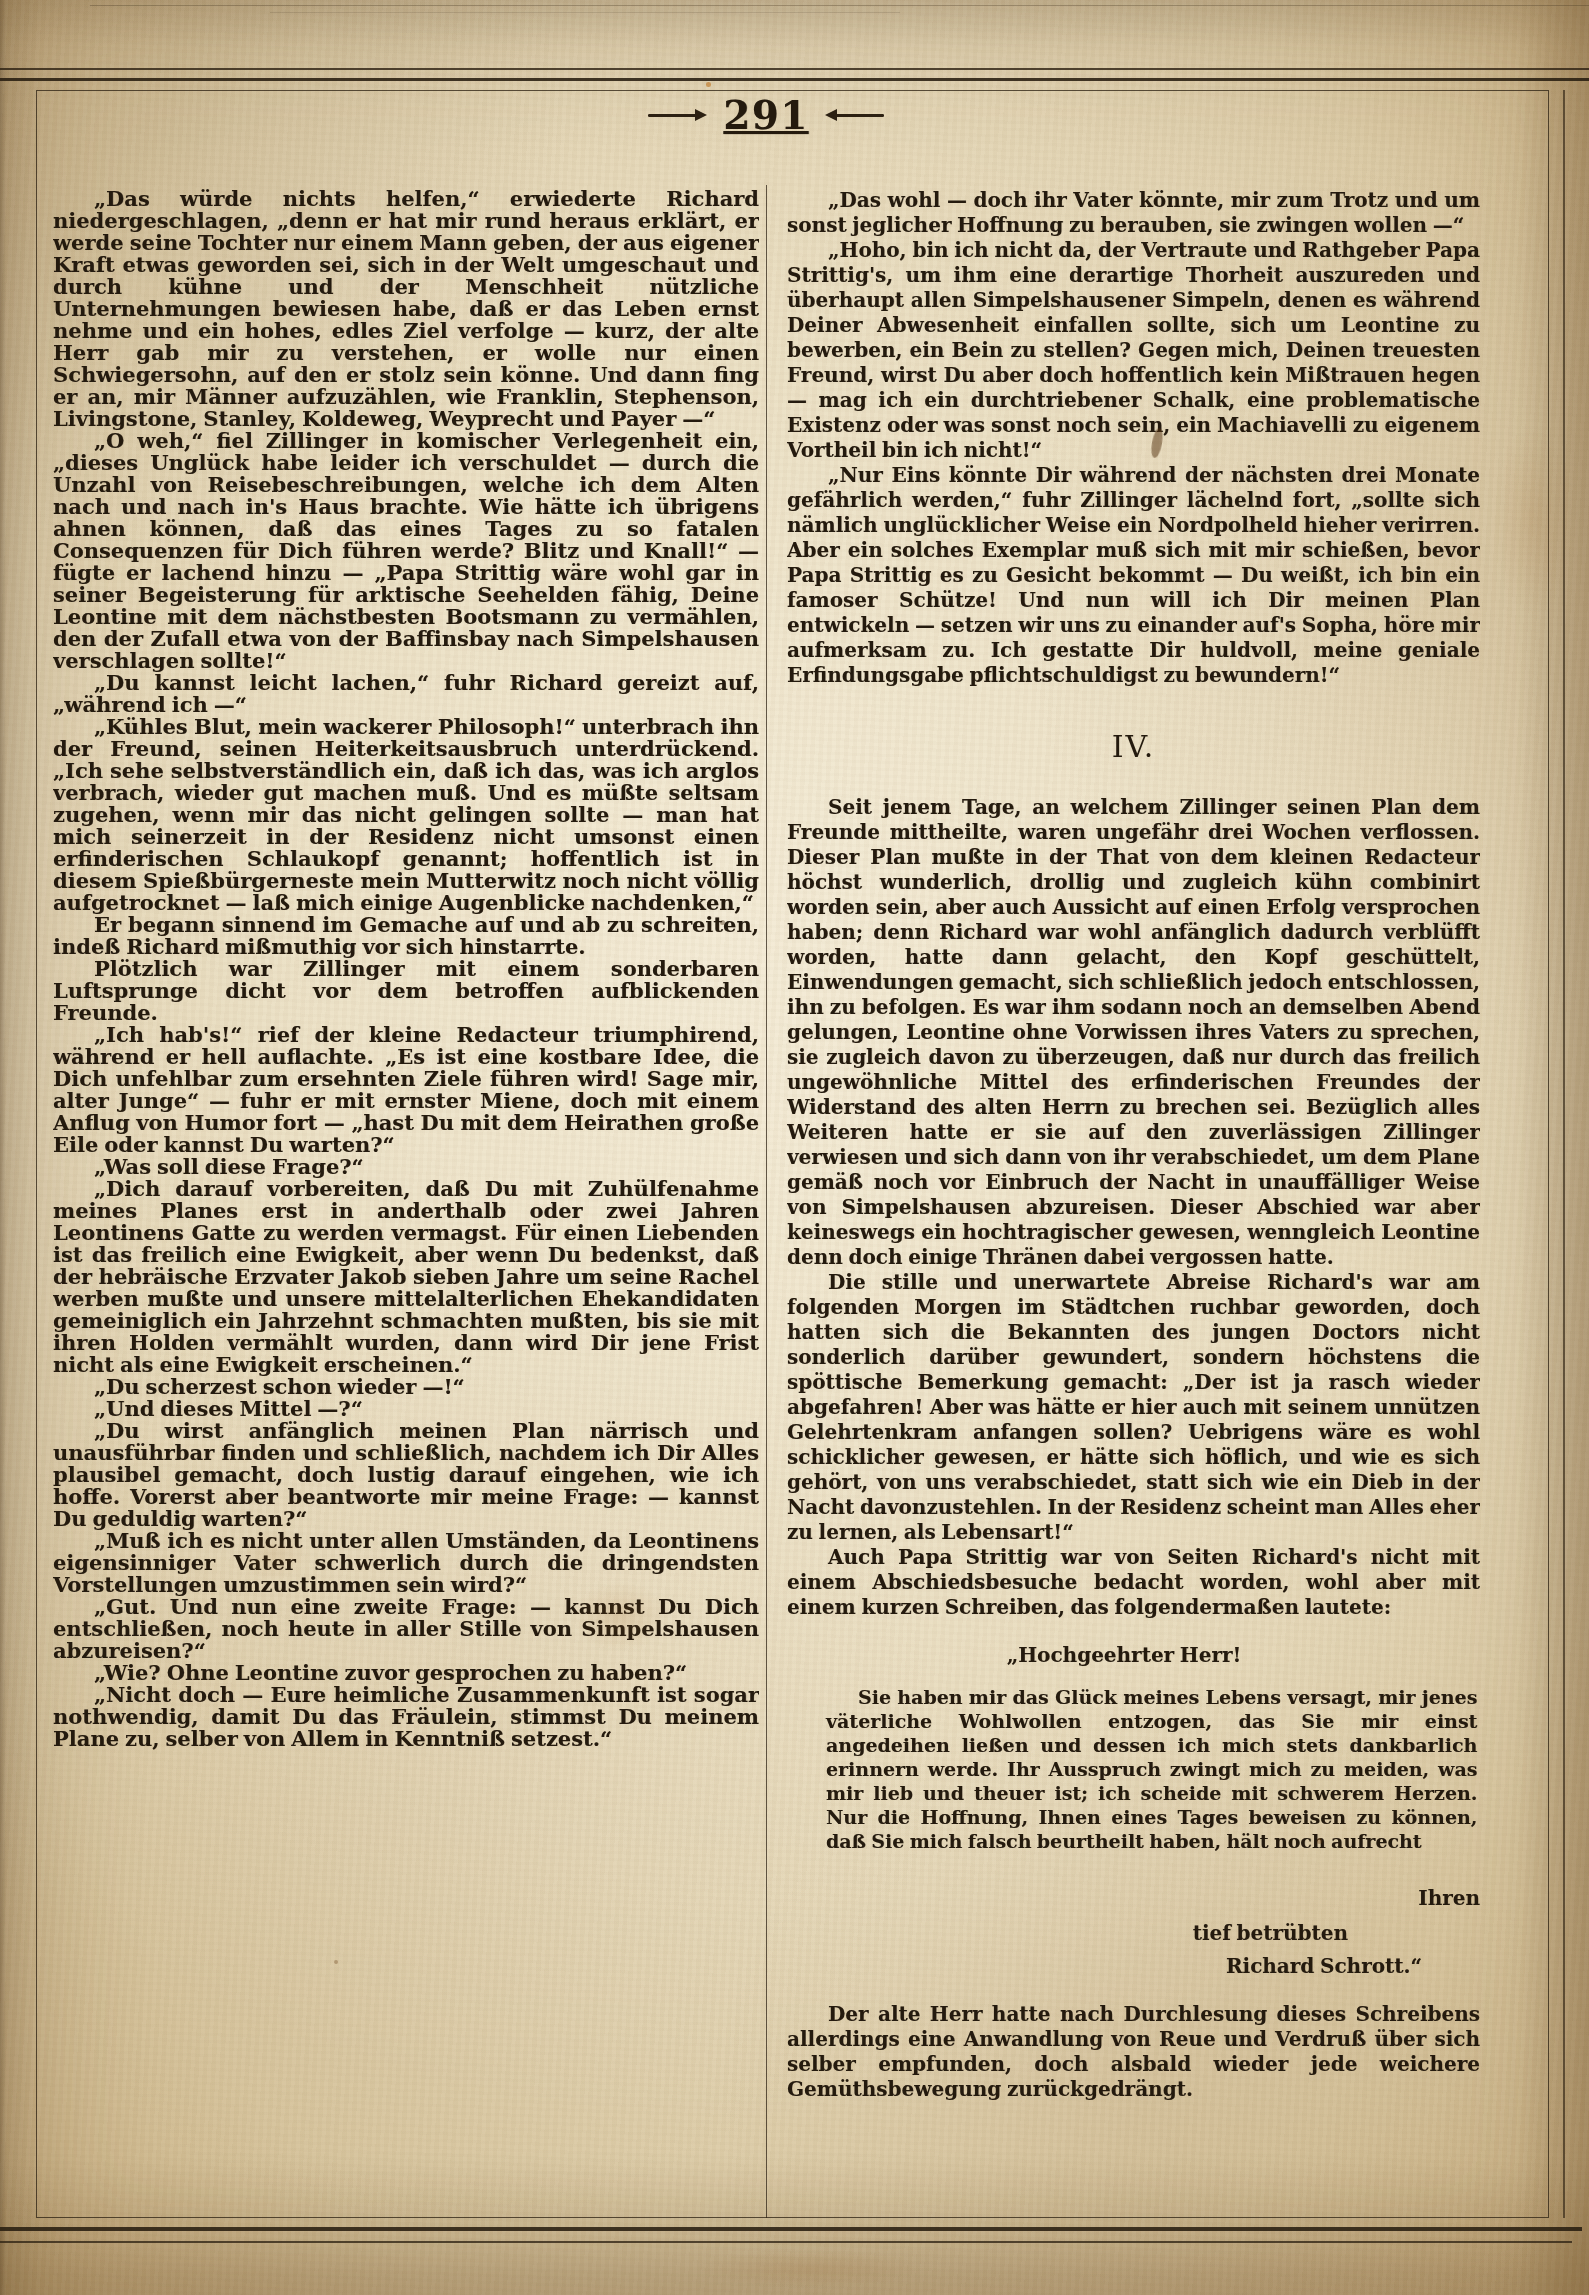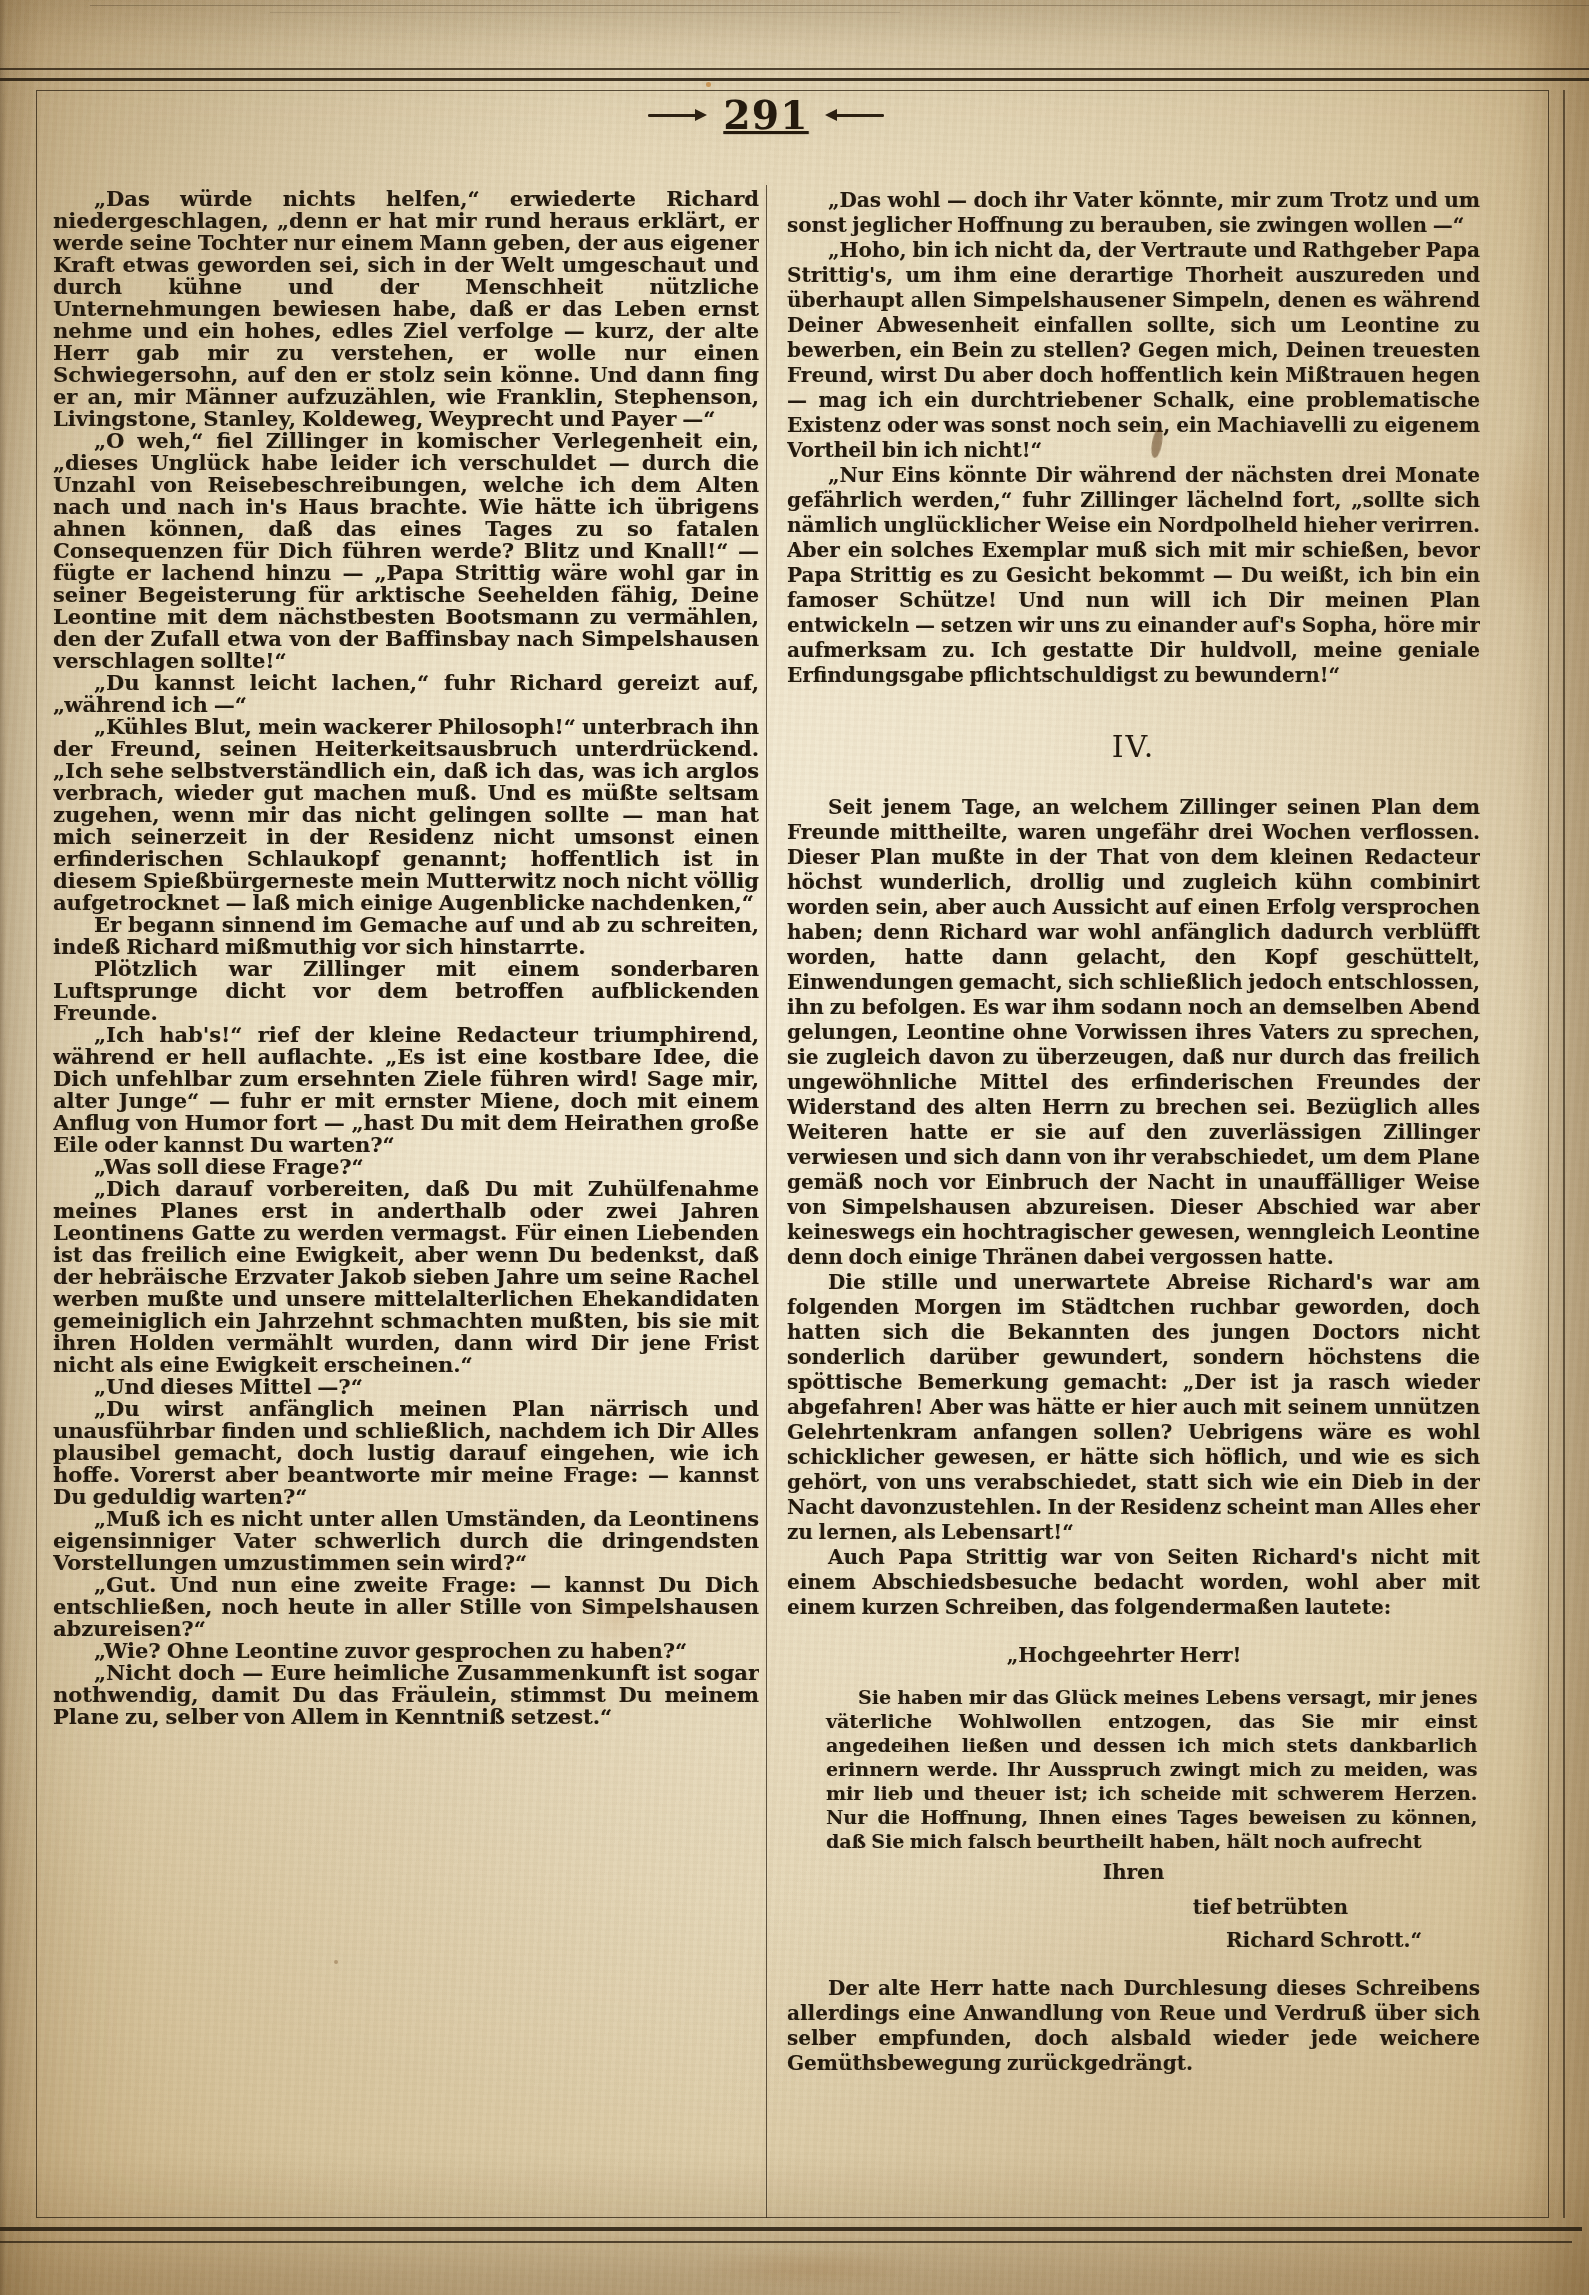--- a/index.html
+++ b/index.html
@@ -70,21 +70,21 @@
   .col-left{left:53px;width:706px;font-size:21px;line-height:22px;}
   .col-right{left:787px;width:693px;font-size:20px;line-height:25px;}
   .para{margin:0;text-indent:41px;text-align:justify;}
 
   .section-heading{text-align:center;font-size:30px;font-weight:400;letter-spacing:1.9px;
     margin:46px 0 36px 0;text-indent:0;text-shadow:none;}
 
   .letter{margin-top:23px;}
   .letter-salutation{text-align:center;margin:0 19px 16.7px 0;}
   .letter-body{margin:0 2.6px 0 39px;text-indent:32px;text-align:justify;font-size:19px;line-height:24px;}
-  .letter-closing-1{text-align:center;margin-top:7px;}
+  .letter-closing-1{text-align:right;margin-top:33px;}
   .letter-closing-2{text-align:right;padding-right:132px;margin-top:10.3px;}
   .letter-signature{text-align:right;padding-right:58px;margin-top:7.7px;}
   .final-para{margin-top:23px;}
 
   
   .stain{position:absolute;pointer-events:none;}
   .stain-streak{left:1152px;top:428px;width:9.6px;height:30px;background:rgba(84,50,16,0.50);
     border-radius:50%;transform:rotate(10deg);filter:blur(0.6px);}
   .stain-blotch-1{left:572px;top:1581px;width:96px;height:71px;
     background:radial-gradient(ellipse, rgba(160,105,45,0.16), rgba(160,105,45,0) 70%);}
@@ -123,20 +123,21 @@
 <div class="col col-left">
     <p class="para">„Das würde nichts helfen,“ erwiederte Richard niedergeschlagen, „denn er hat mir rund heraus erklärt, er werde seine Tochter nur einem Mann geben, der aus eigener Kraft etwas geworden sei, sich in der Welt umgeschaut und durch kühne und der Menschheit nützliche Unternehmungen bewiesen habe, daß er das Leben ernst nehme und ein hohes, edles Ziel verfolge — kurz, der alte Herr gab mir zu verstehen, er wolle nur einen Schwiegersohn, auf den er stolz sein könne. Und dann fing er an, mir Männer aufzuzählen, wie Franklin, Stephenson, Livingstone, Stanley, Koldeweg, Weyprecht und Payer —“</p>
     <p class="para">„O weh,“ fiel Zillinger in komischer Verlegenheit ein, „dieses Unglück habe leider ich verschuldet — durch die Unzahl von Reisebeschreibungen, welche ich dem Alten nach und nach in's Haus brachte. Wie hätte ich übrigens ahnen können, daß das eines Tages zu so fatalen Consequenzen für Dich führen werde? Blitz und Knall!“ — fügte er lachend hinzu — „Papa Strittig wäre wohl gar in seiner Begeisterung für arktische Seehelden fähig, Deine Leontine mit dem nächstbesten Bootsmann zu vermählen, den der Zufall etwa von der Baffinsbay nach Simpelshausen verschlagen sollte!“</p>
     <p class="para">„Du kannst leicht lachen,“ fuhr Richard gereizt auf, „während ich —“</p>
     <p class="para">„Kühles Blut, mein wackerer Philosoph!“ unterbrach ihn der Freund, seinen Heiterkeitsausbruch unterdrückend. „Ich sehe selbstverständlich ein, daß ich das, was ich arglos verbrach, wieder gut machen muß. Und es müßte seltsam zugehen, wenn mir das nicht gelingen sollte — man hat mich seinerzeit in der Residenz nicht umsonst einen erfinderischen Schlaukopf genannt; hoffentlich ist in diesem Spießbürgerneste mein Mutterwitz noch nicht völlig aufgetrocknet — laß mich einige Augenblicke nachdenken,“</p>
     <p class="para">Er begann sinnend im Gemache auf und ab zu schreiten, indeß Richard mißmuthig vor sich hinstarrte.</p>
     <p class="para">Plötzlich war Zillinger mit einem sonderbaren Luftsprunge dicht vor dem betroffen aufblickenden Freunde.</p>
     <p class="para">„Ich hab's!“ rief der kleine Redacteur triumphirend, während er hell auflachte. „Es ist eine kostbare Idee, die Dich unfehlbar zum ersehnten Ziele führen wird! Sage mir, alter Junge“ — fuhr er mit ernster Miene, doch mit einem Anflug von Humor fort — „hast Du mit dem Heirathen große Eile oder kannst Du warten?“</p>
     <p class="para">„Was soll diese Frage?“</p>
     <p class="para">„Dich darauf vorbereiten, daß Du mit Zuhülfenahme meines Planes erst in anderthalb oder zwei Jahren Leontinens Gatte zu werden vermagst. Für einen Liebenden ist das freilich eine Ewigkeit, aber wenn Du bedenkst, daß der hebräische Erzvater Jakob sieben Jahre um seine Rachel werben mußte und unsere mittelalterlichen Ehekandidaten gemeiniglich ein Jahrzehnt schmachten mußten, bis sie mit ihren Holden vermählt wurden, dann wird Dir jene Frist nicht als eine Ewigkeit erscheinen.“</p>
+    <p class="para">„Du scherzest schon wieder —!“</p>
     <p class="para">„Und dieses Mittel —?“</p>
     <p class="para">„Du wirst anfänglich meinen Plan närrisch und unausführbar finden und schließlich, nachdem ich Dir Alles plausibel gemacht, doch lustig darauf eingehen, wie ich hoffe. Vorerst aber beantworte mir meine Frage: — kannst Du geduldig warten?“</p>
     <p class="para">„Muß ich es nicht unter allen Umständen, da Leontinens eigensinniger Vater schwerlich durch die dringendsten Vorstellungen umzustimmen sein wird?“</p>
     <p class="para">„Gut. Und nun eine zweite Frage: — kannst Du Dich entschließen, noch heute in aller Stille von Simpelshausen abzureisen?“</p>
     <p class="para">„Wie? Ohne Leontine zuvor gesprochen zu haben?“</p>
     <p class="para">„Nicht doch — Eure heimliche Zusammenkunft ist sogar nothwendig, damit Du das Fräulein, stimmst Du meinem Plane zu, selber von Allem in Kenntniß setzest.“</p>
   </div>
 
 <div class="col col-right">
   <div>

